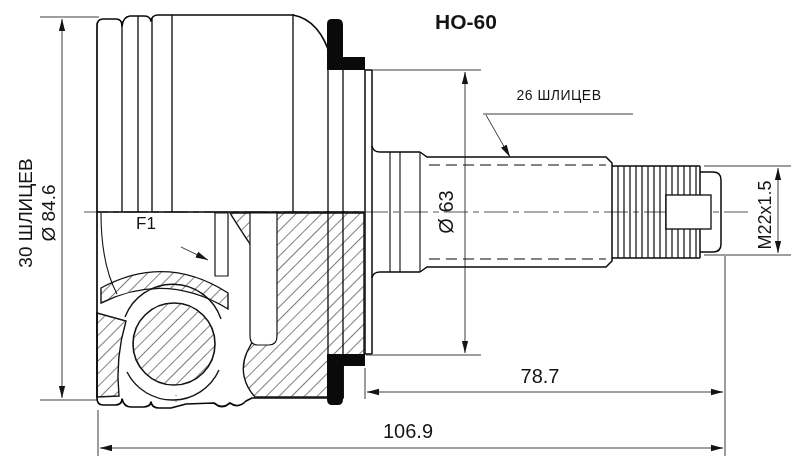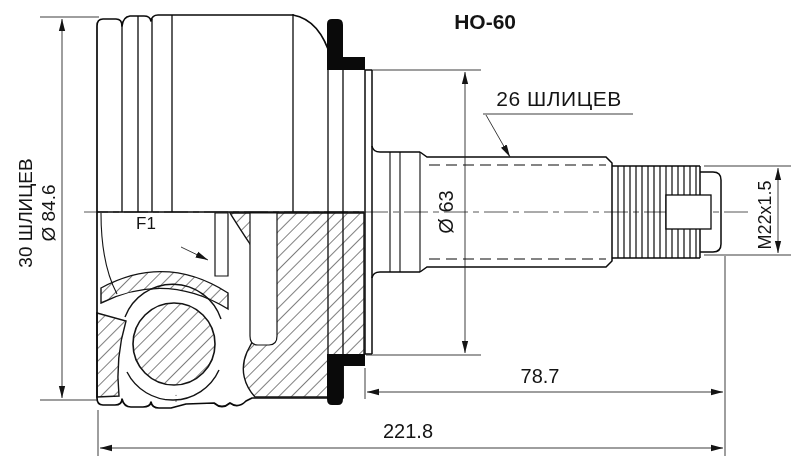--- a/index.html
+++ b/index.html
@@ -1,21 +1,21 @@
 <!DOCTYPE html>
 <html><head>
 <meta charset="utf-8">
 <style>
   html,body{margin:0;padding:0;background:#fff;}
   .stage{position:relative;width:800px;height:473px;background:#ffffff;
          font-family:"Liberation Sans", sans-serif;color:#141414;overflow:hidden;}
   .stage svg{position:absolute;left:0;top:0;}
   .lbl{position:absolute;white-space:nowrap;line-height:1.05;}
   .title{font-size:21px;font-weight:bold;width:100px;text-align:center;}
-  .l26{font-size:21px;width:152px;text-align:center;letter-spacing:0.5px;}
+  .l26{font-size:14px;width:152px;text-align:center;letter-spacing:0.5px;}
   .rotblock{width:170px;height:46px;transform:rotate(-90deg);text-align:center;
             font-size:19px;line-height:23px;}
   .rots{display:block;}
   .f1{font-size:17px;}
   .d63{width:80px;height:22px;transform:rotate(-90deg);text-align:center;font-size:20px;}
   .m22{width:95px;height:22px;transform:rotate(-90deg);text-align:center;font-size:18px;}
   .dimtx{font-size:20px;width:100px;text-align:center;}
 </style>
 </head>
 <body>
@@ -124,32 +124,32 @@
     <line x1="725" y1="256" x2="725" y2="456"></line>
     <line x1="367" y1="392" x2="723" y2="392" marker-start="url(#arr)" marker-end="url(#arr)"></line>
     <line x1="98" y1="410" x2="98" y2="456"></line>
     <line x1="100" y1="448" x2="723" y2="448" marker-start="url(#arr)" marker-end="url(#arr)"></line>
     <line x1="704" y1="166" x2="791" y2="166"></line>
     <line x1="704" y1="255" x2="791" y2="255"></line>
     <line x1="778" y1="168" x2="778" y2="253" marker-start="url(#arr)" marker-end="url(#arr)"></line>
   </g>
 </svg>
 
-<div class="lbl title" style="left:416px;top:11px;text-align:right;">HO-60</div>
+<div class="lbl title" style="left:416px;top:11px;">HO-60</div>
 
 <div class="lbl l26" style="left:483px;top:88px;">26 ШЛИЦЕВ</div>
 
 <div class="lbl rotblock" style="left:-48px;top:190px;">
   <span class="rots">30 ШЛИЦЕВ</span>
   <span class="rots">Ø 84.6</span>
 </div>
 
 <div class="lbl f1" style="left:136px;top:215px;">F1</div>
 
 <div class="lbl d63" style="left:407px;top:201px;">Ø 63</div>
 
 <div class="lbl m22" style="left:719px;top:204px;">M22x1.5</div>
 
 <div class="lbl dimtx" style="left:490px;top:366px;">78.7</div>
 
-<div class="lbl dimtx" style="left:358px;top:421px;">221.8</div>
+<div class="lbl dimtx" style="left:358px;top:421px;">106.9</div>
 
 </div>
 
 </body></html>

